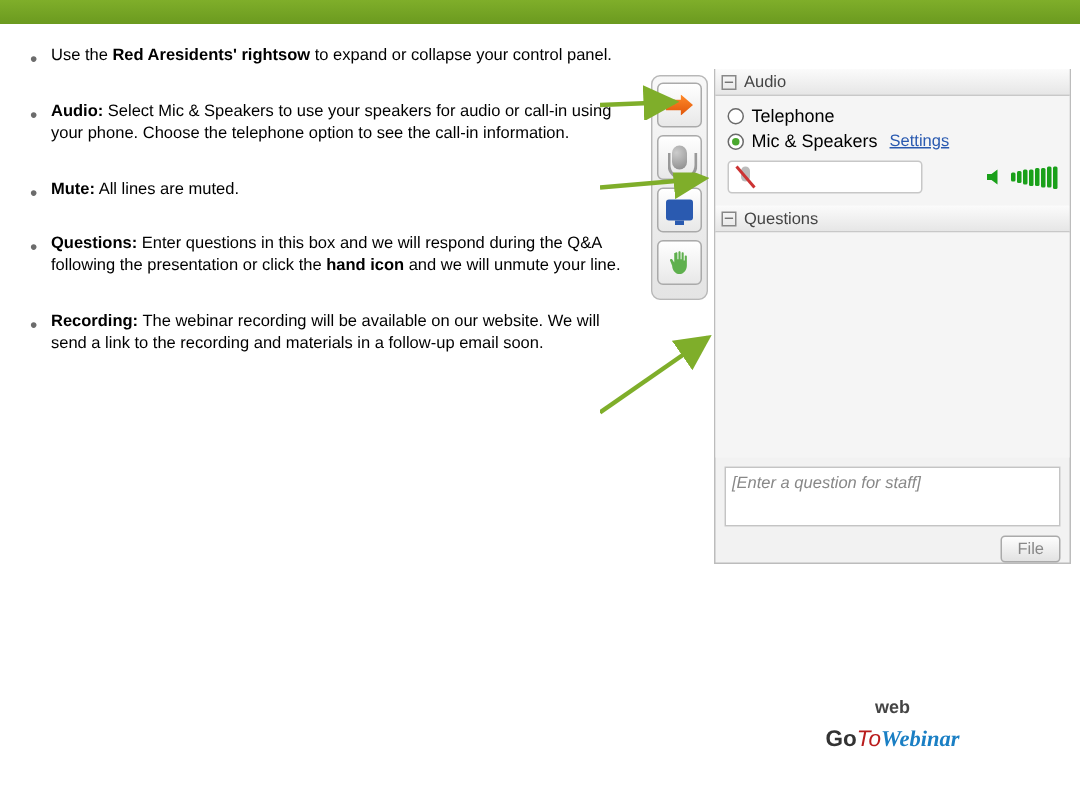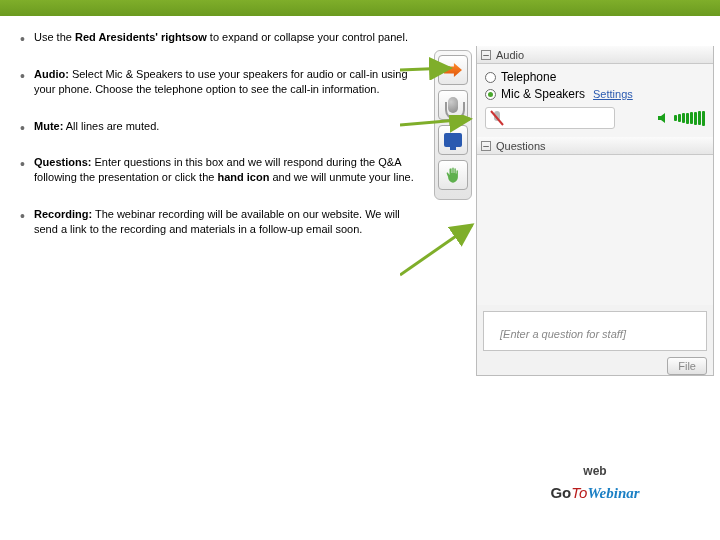--- a/index.html
+++ b/index.html
@@ -36,21 +36,21 @@
   .rcircle.sel::after{content:"";width:5px;height:5px;border-radius:50%;background:#4aa82e;}
   .settings{color:#2a5ab0;margin-left:8px;font-size:11px;text-decoration:underline;}
   .mutebox{display:flex;align-items:center;margin-top:6px;}
   .muteblock{width:130px;height:22px;background:#fff;border:1px solid #c7c7c7;border-radius:3px;display:flex;align-items:center;padding:0 4px;}
   .muteblock svg{margin-right:4px;}
   .vol{display:flex;align-items:center;margin-left:auto;}
   .vol .spk{margin-right:2px;}
   .vbar{width:3px;background:#1aa01a;margin-left:1px;border-radius:1px;}
 
   .q-body{height:150px;background:#f5f5f5;}
-  .q-input{margin:6px;height:40px;background:#fff;border:1px solid #c4c4c4;font-size:11px;color:#888;padding:16px;font-style:italic;}
+  .q-input{margin:6px;height:40px;background:#fff;border:1px solid #c4c4c4;font-size:11px;color:#888;padding:4px;font-style:italic;}
   .sendrow{display:flex;justify-content:flex-end;padding:0 6px;}
   .sendbtn{font-size:11px;padding:2px 10px;background:linear-gradient(#fdfdfd,#e2e2e2);border:1px solid #aaa;border-radius:3px;color:#888;}
 
   .footer{position:absolute;left:42px;width:238px;text-align:center;}
   .webname{font-size:12px;font-weight:bold;color:#444;}
   .webid{font-size:10px;color:#777;margin-top:2px;}
   .logo{margin-top:6px;font-size:15px;font-weight:bold;}
   .logo .go{color:#333;}
   .logo .to{color:#b91c1c;font-weight:normal;font-style:italic;}
   .logo .w{color:#1a7fc4;font-style:italic;font-family:Liberation Serif, serif;}

